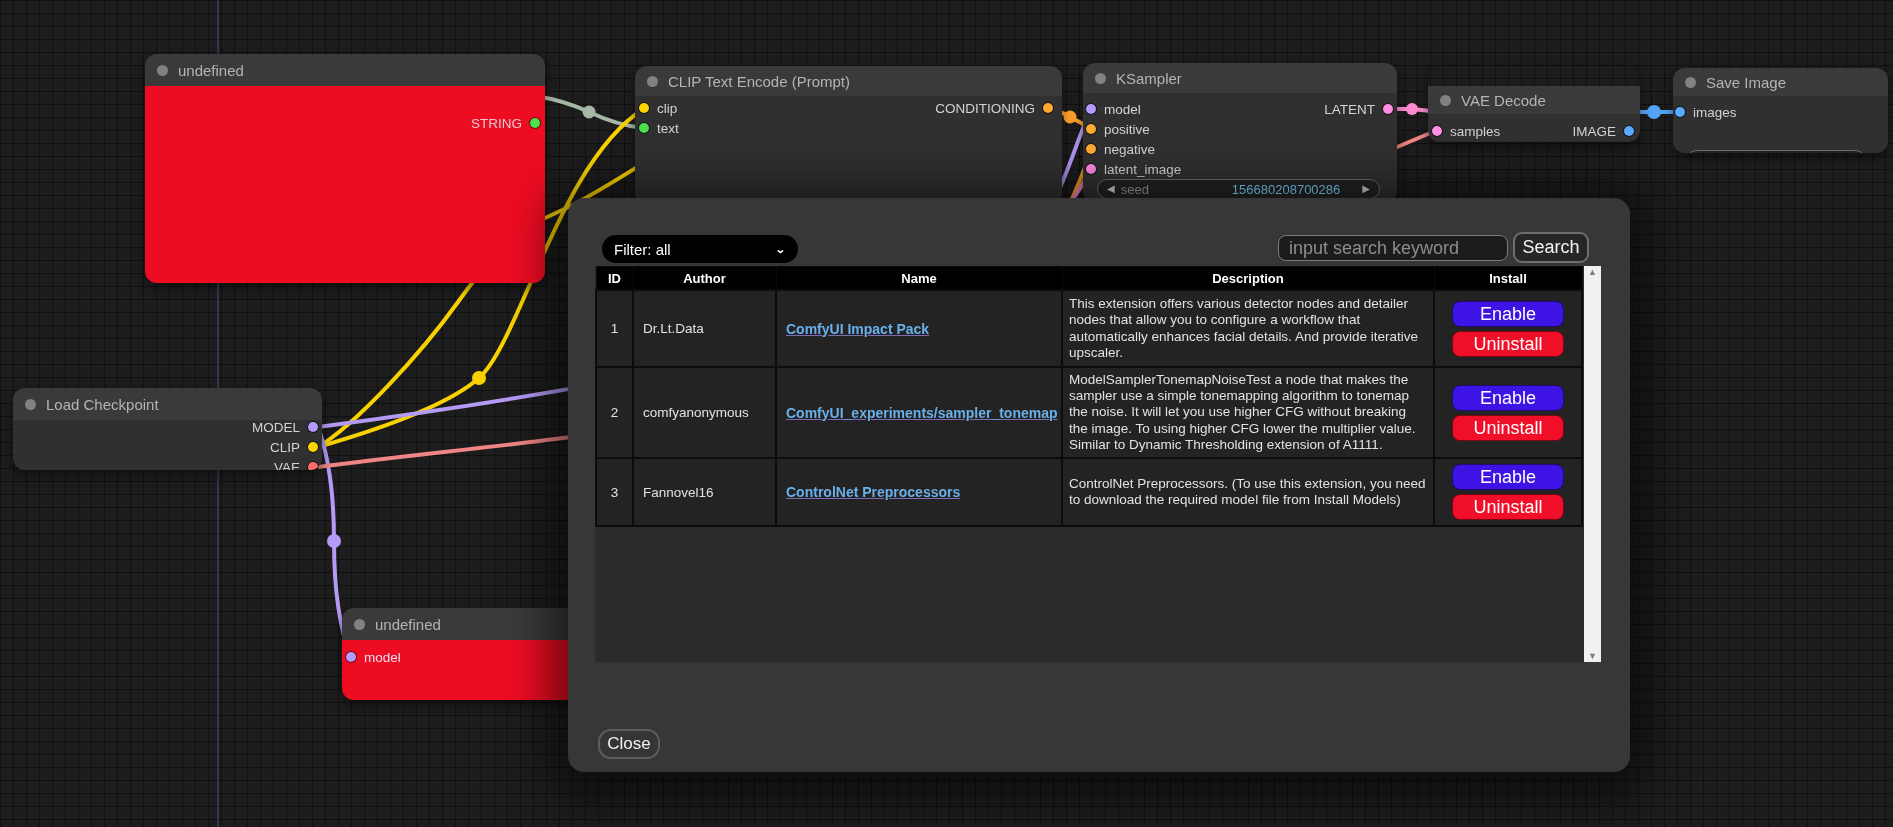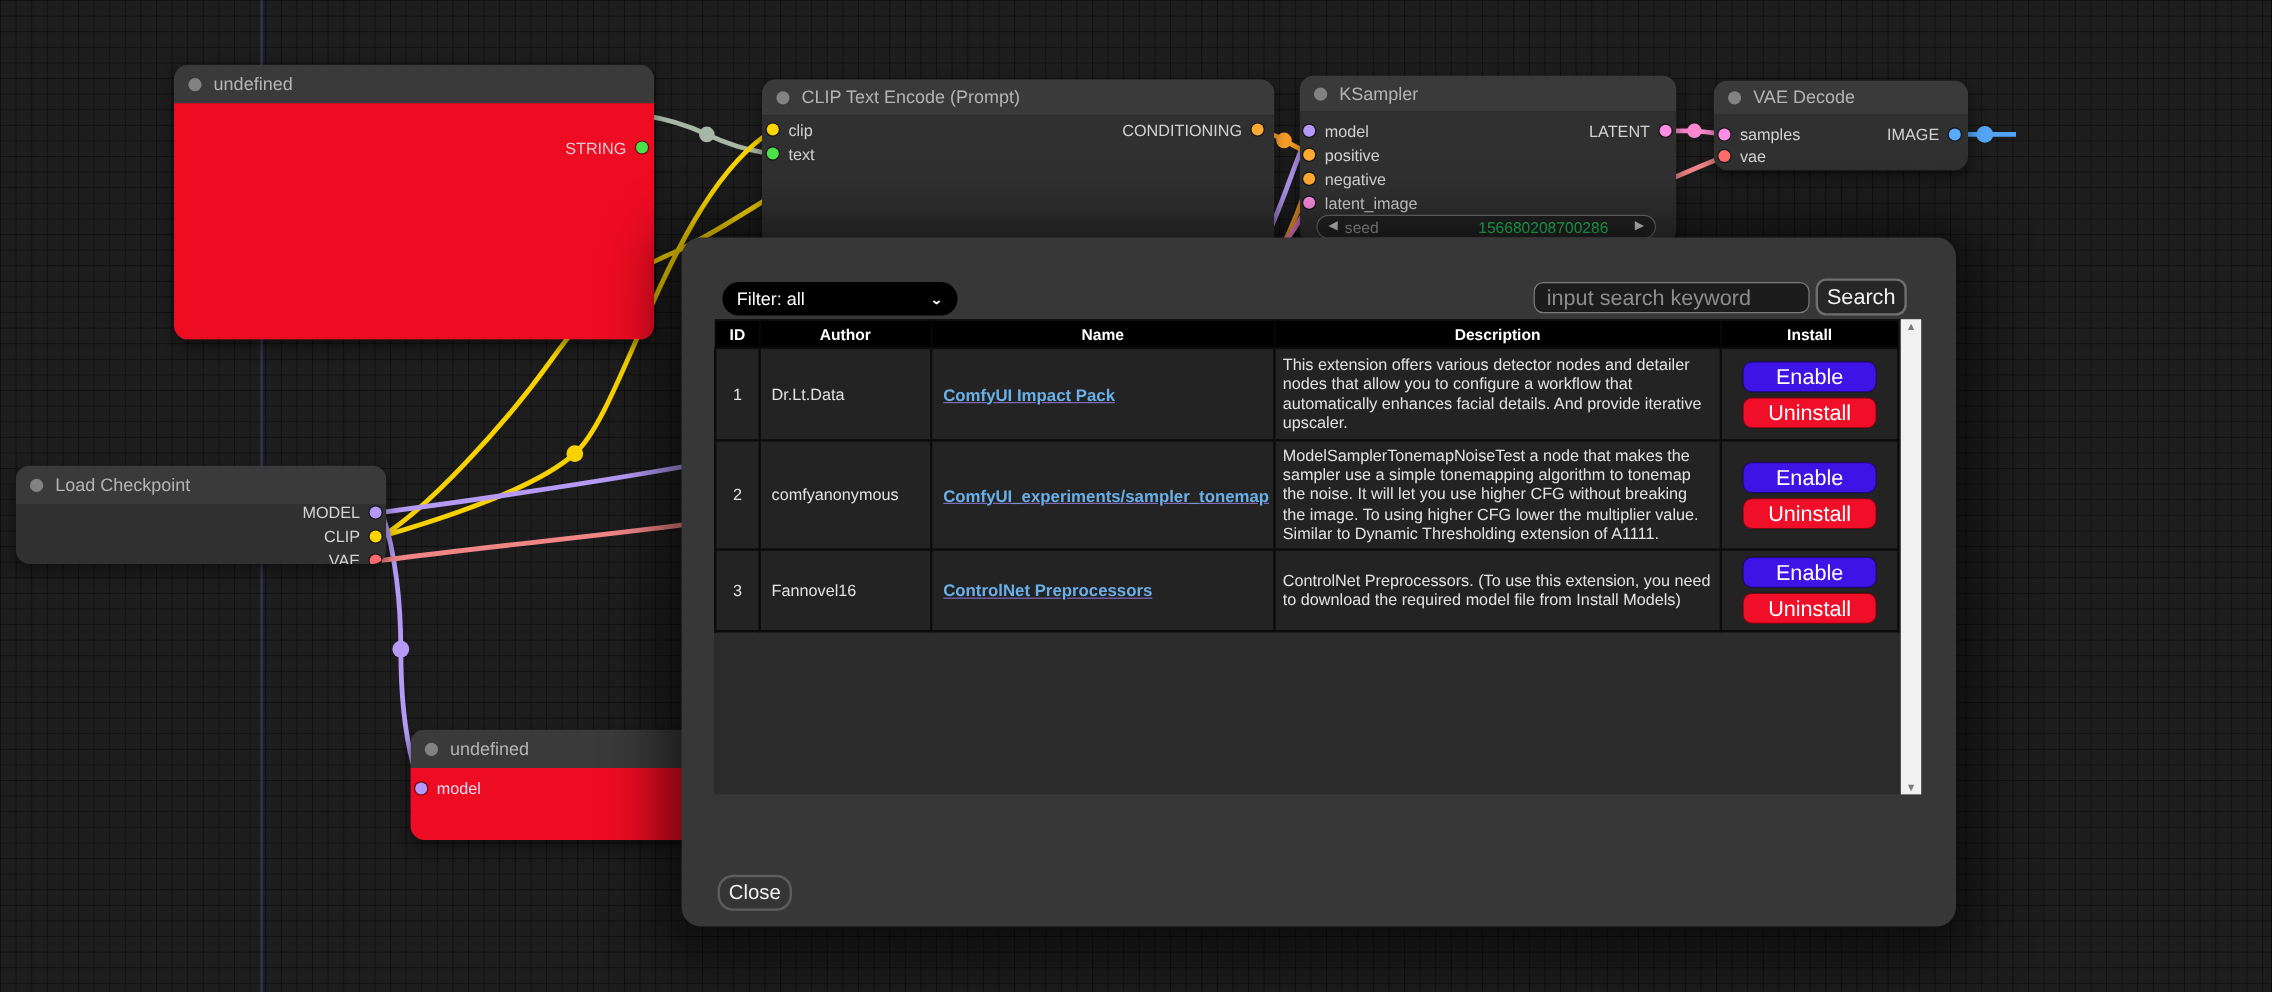--- a/index.html
+++ b/index.html
@@ -28,21 +28,21 @@
   .slot-dot{width:10px;height:10px;border-radius:50%;box-shadow:0 0 0 1px rgba(0,0,0,.55);flex:0 0 auto;}
   .dot-yellow{background:var(--dot_yellow);} .dot-green{background:var(--dot_green);}
   .dot-purple{background:var(--dot_purple);} .dot-orange{background:var(--dot_orange);}
   .dot-pink{background:var(--dot_pink);}     .dot-red{background:var(--dot_red);}
   .dot-blue{background:var(--dot_blue);}
   .on-red{color:#e3c9cd;}
   .widget-pill{position:absolute;height:20px;border-radius:11px;background:#232323;
     border:1px solid #6b6b6b;display:flex;align-items:center;font-size:13px;
     padding:0 9px;box-sizing:border-box;color:#999;}
   .widget-pill .w-label{color:#9a9a9a;margin:0 6px;}
-  .widget-pill .w-value{color:#22c55e;margin-left:auto;}
+  .widget-pill .w-value{color:#7dd3fc;margin-left:auto;}
   .widget-pill .arrow{color:#cfcfcf;font-size:10px;line-height:1;}
   .widget-pill .pad-r{margin-right:22px;}
   
   .modal{position:absolute;z-index:10;background:var(--modal_bg);border-radius:16px;
     box-shadow:0 8px 45px 18px rgba(0,0,0,.55);}
   .filter-select{position:absolute;background:#000;border-radius:14px;color:#fff;
     font-size:15px;display:flex;align-items:center;padding:0 12px;box-sizing:border-box;cursor:default;}
   .filter-select .chev{margin-left:auto;font-size:13px;color:#fff;font-weight:bold;transform:scaleY(.8);}
   .search-input{position:absolute;background:#1c1c1c;border:1px solid #7a7a7a;border-radius:8px;
     color:#e8e8e8;font-size:18px;padding:0 10px;box-sizing:border-box;font-family:"Liberation Sans",sans-serif;}
@@ -164,40 +164,56 @@
       <div class="widget-pill" style="left:14px;right:17px;top:86px;">
         <span class="arrow">◀</span>
         <span class="w-label">seed</span>
         <span class="w-value pad-r">156680208700286</span>
         <span class="arrow">▶</span>
       </div>
     </div>
   </div>
 
   <div class="node" style="left:1428px;top:67px;width:212px;height:75px;">
-    <div class="node-header" style="height:28px;">
+    <div class="node-header" style="height:28px;margin-top:19px;">
       <span class="collapse-dot"></span>
       <span class="node-title">VAE Decode</span>
     </div>
     <div class="node-body" style="height:47px;padding-left:44px;">
       <div class="slot" style="top:9px;left:4px;">
         <span class="slot-dot dot-pink"></span>
         <span>samples</span>
       </div>
       <div class="slot" style="top:27px;left:4px;">
         <span class="slot-dot dot-red"></span>
         <span>vae</span>
       </div>
       <div class="slot out" style="top:9px;right:6px;">
         <span class="slot-dot dot-blue"></span>
         <span>IMAGE</span>
       </div>
     </div>
   </div>
 
+  <div class="node" style="left:1673px;top:68px;width:215px;height:85px;">
+    <div class="node-header" style="height:28px;">
+      <span class="collapse-dot"></span>
+      <span class="node-title">Save Image</span>
+    </div>
+    <div class="node-body" style="height:57px;">
+      <div class="slot" style="top:8px;left:2px;">
+        <span class="slot-dot dot-blue"></span>
+        <span>images</span>
+      </div>
+      <div class="widget-pill" style="left:14px;width:178px;top:54px;height:19px;">
+        <span class="w-label">filename_prefix</span>
+        <span class="w-value">ComfyUI</span>
+      </div>
+    </div>
+  </div>
 
   <div class="node" style="left:13px;top:388px;width:309px;height:82px;">
     <div class="node-header">
       <span class="collapse-dot"></span>
       <span class="node-title">Load Checkpoint</span>
     </div>
     <div class="node-body" style="height:85px;">
       <div class="slot out" style="top:-1px;right:4px;">
         <span class="slot-dot dot-purple"></span>
         <span>MODEL</span>

